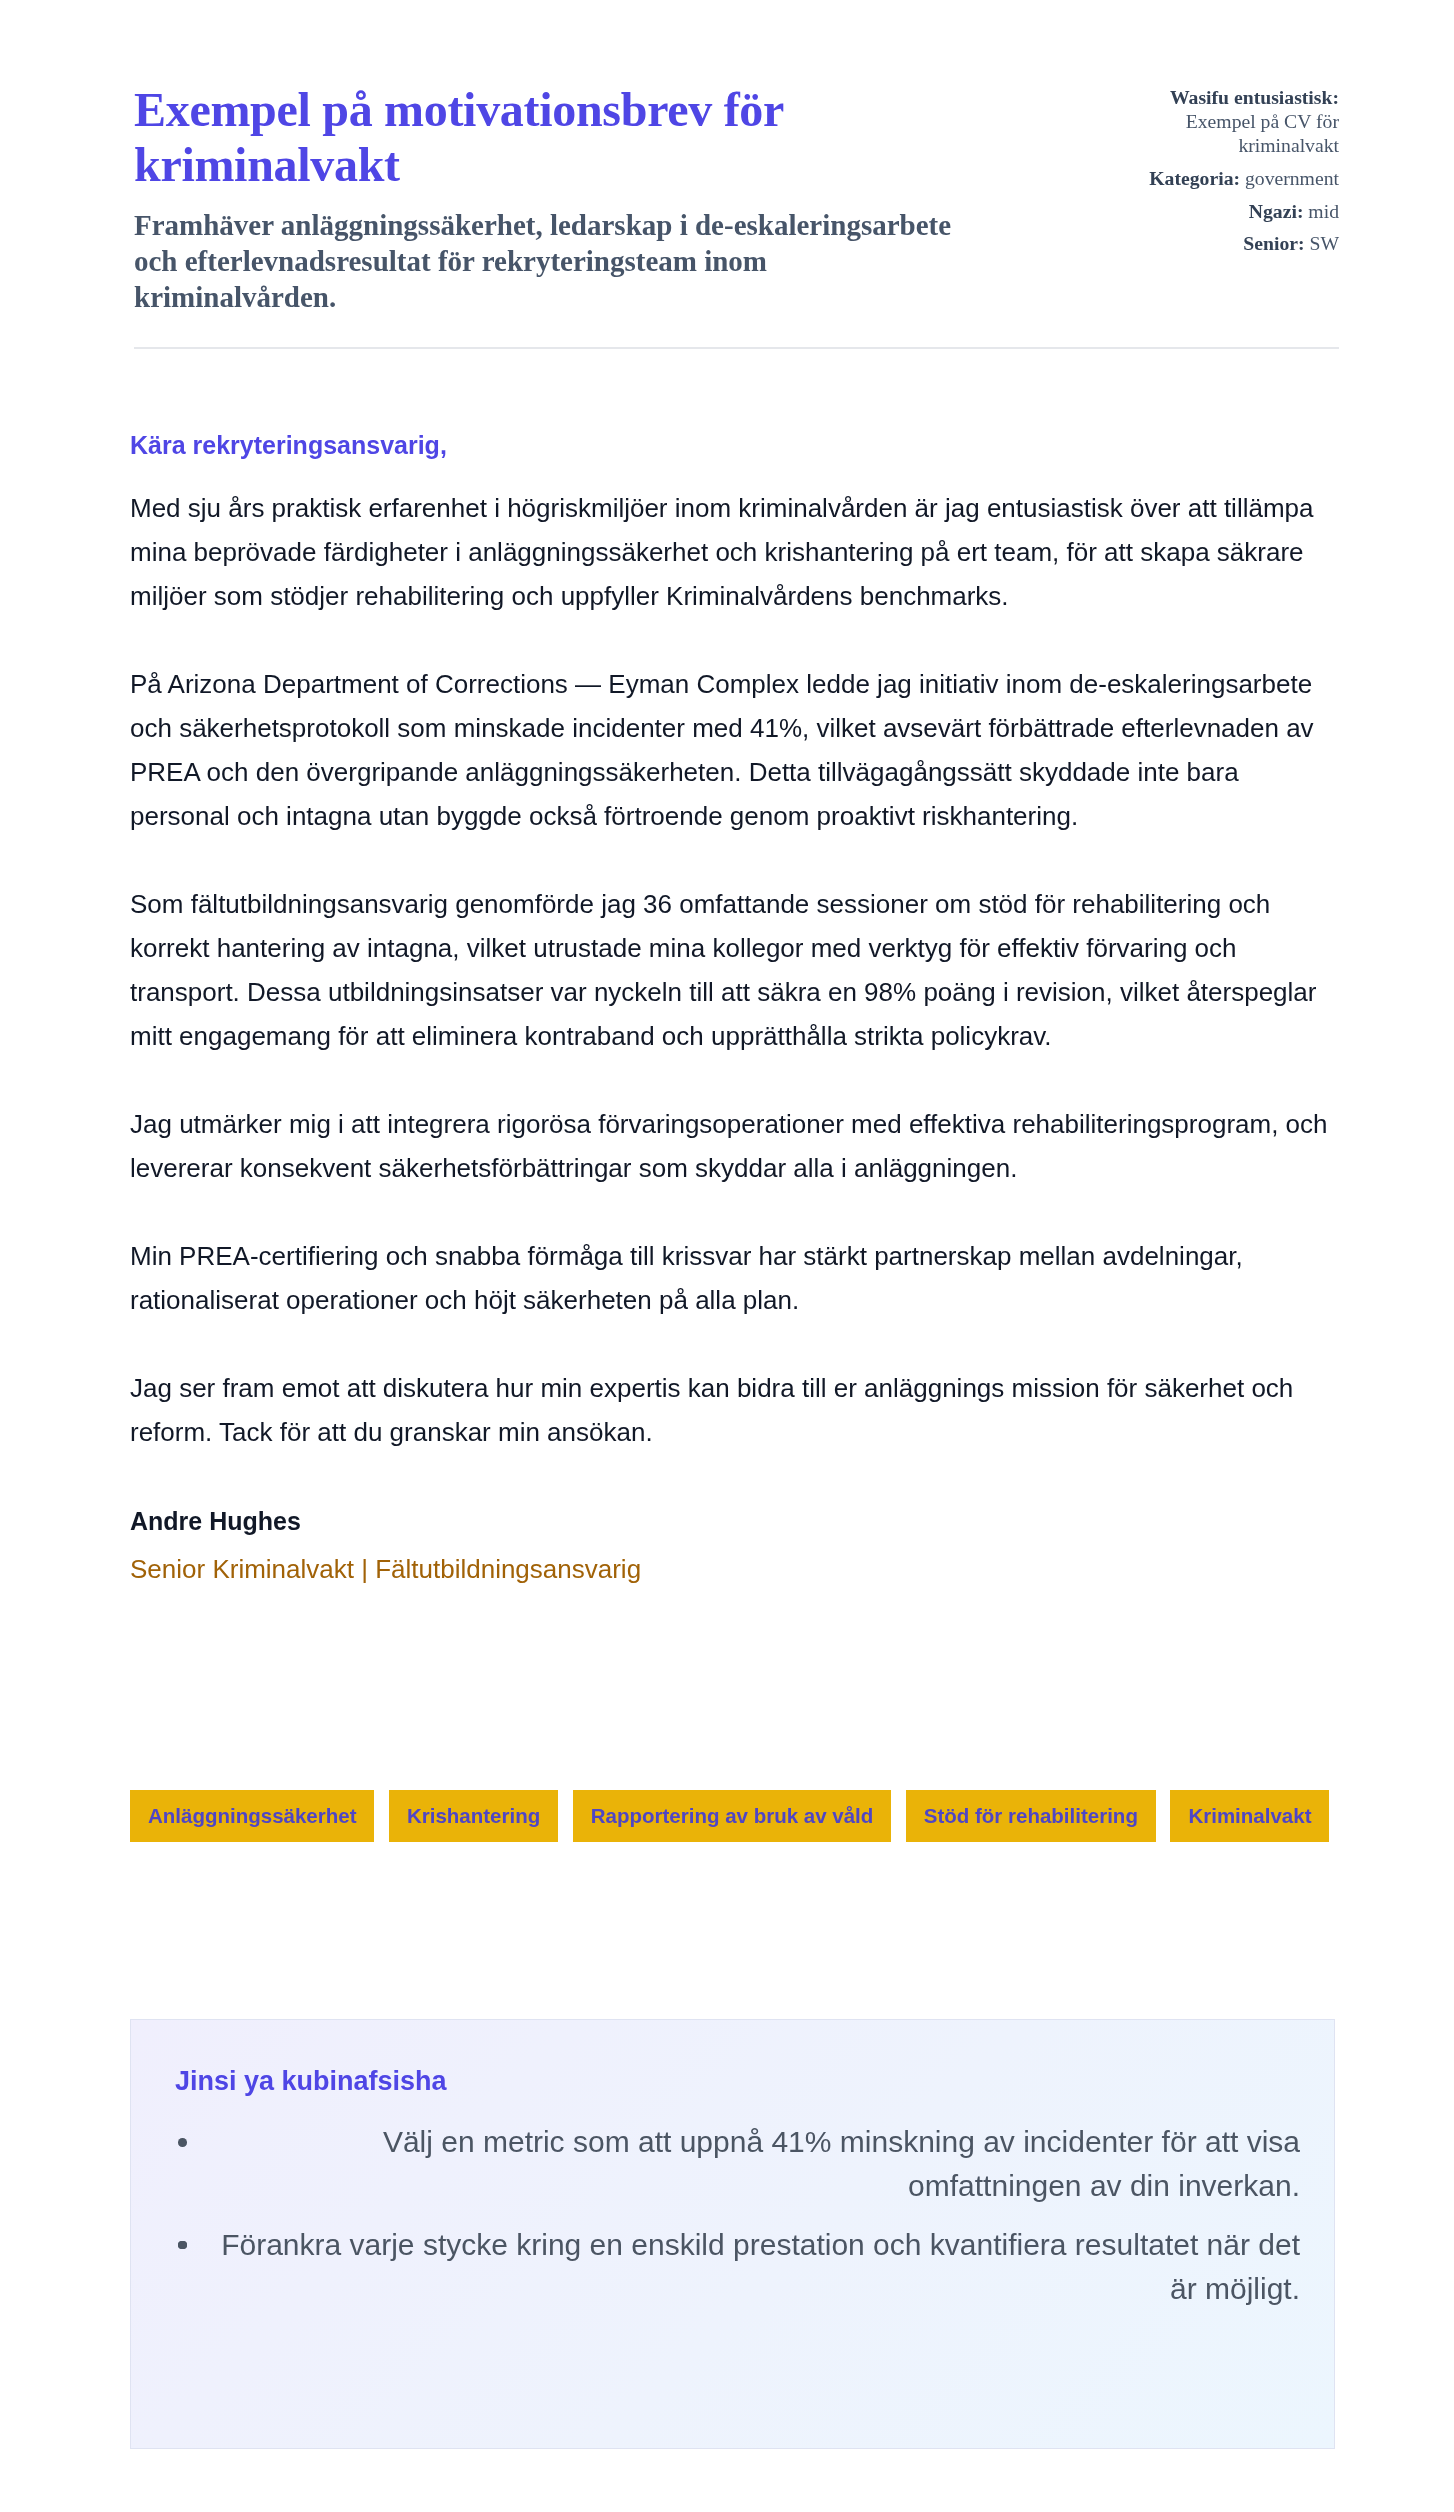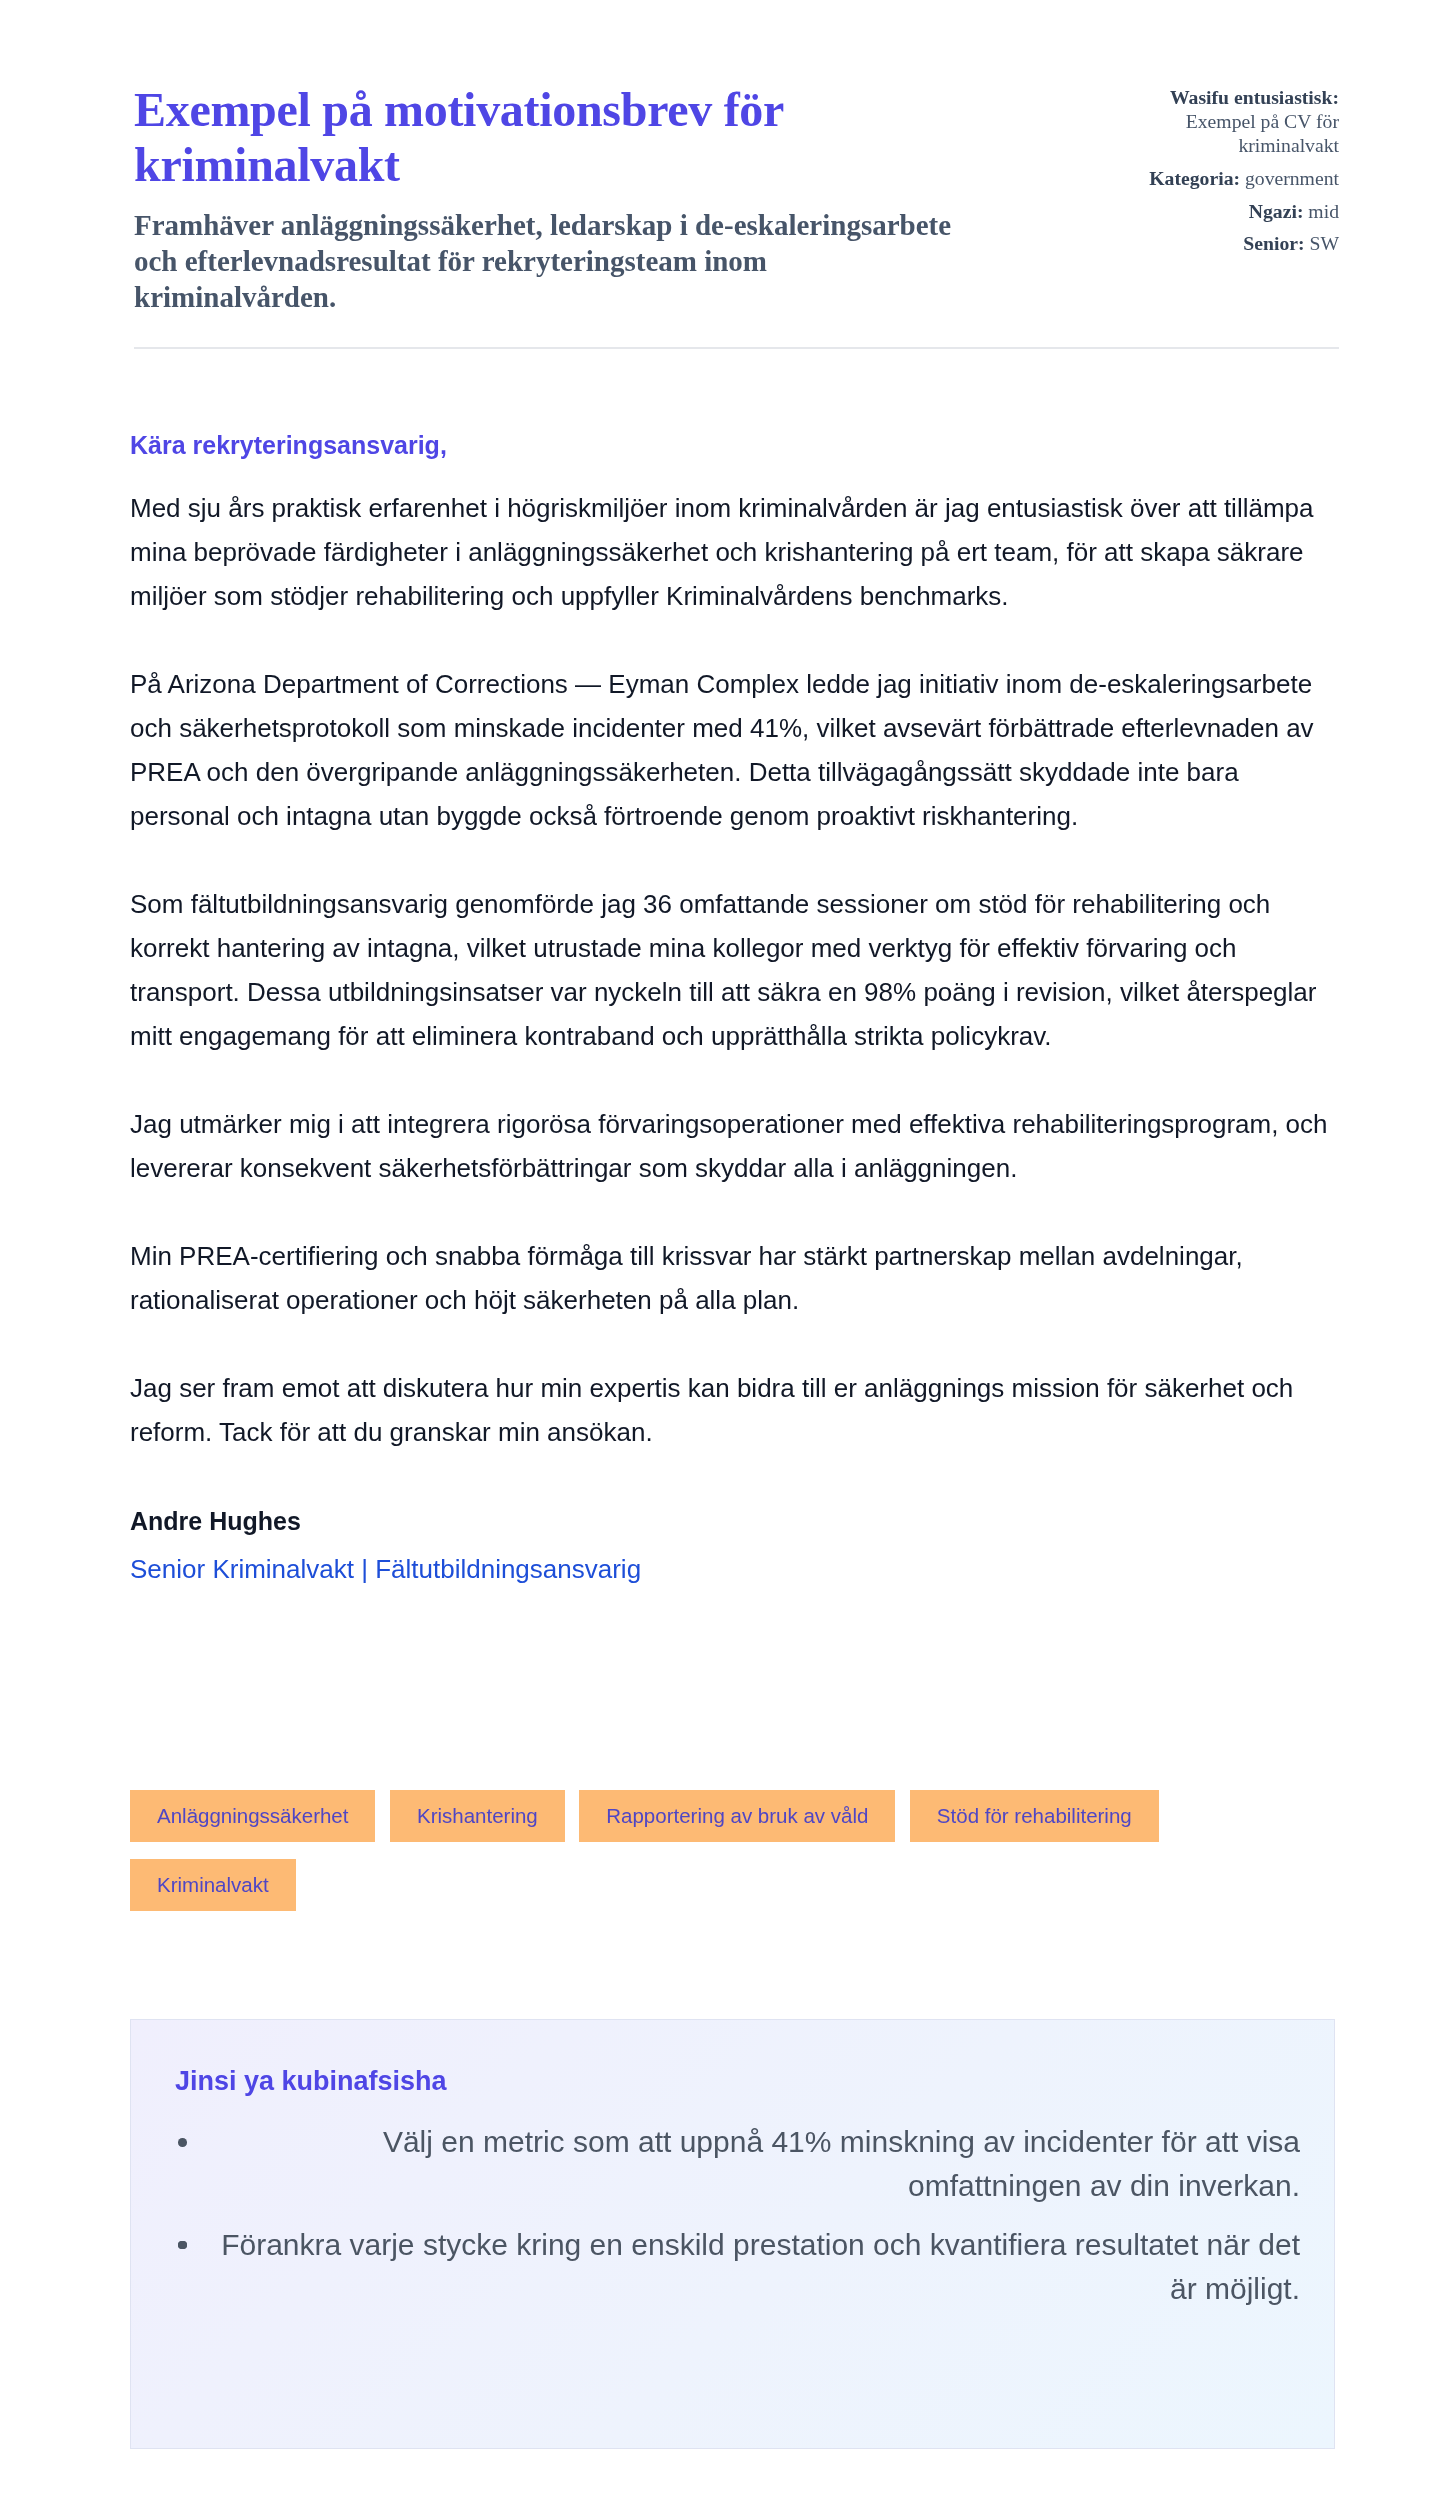--- a/index.html
+++ b/index.html
@@ -92,40 +92,40 @@
   .sig-name {
     font-size: 25px;
     line-height: 34px;
     font-weight: 700;
     color: #111827;
   }
   .sig-title {
     margin-top: 13.7px;
     font-size: 26px;
     line-height: 34px;
-    color: #1d4ed8;
+    color: #a16207;
   }
   
   .tags {
     position: absolute;
     top: 1790px;
     left: 0;
     width: 1205px;
     display: flex;
     flex-wrap: wrap;
     gap: 17px 14.5px;
   }
   .tag {
     display: inline-block;
-    background: #fdba74;
+    background: #eab308;
     color: #4f46c5;
     font-size: 20.5px;
     line-height: 26px;
-    padding: 13px 27px;
-    font-weight: 400;
+    padding: 13px 18px;
+    font-weight: 700;
     white-space: nowrap;
   }
   
   .tips {
     position: absolute;
     top: 2019px;
     left: 0;
     width: 1205px;
     height: 430px;
     border: 1.7px solid #dfe3f2;

